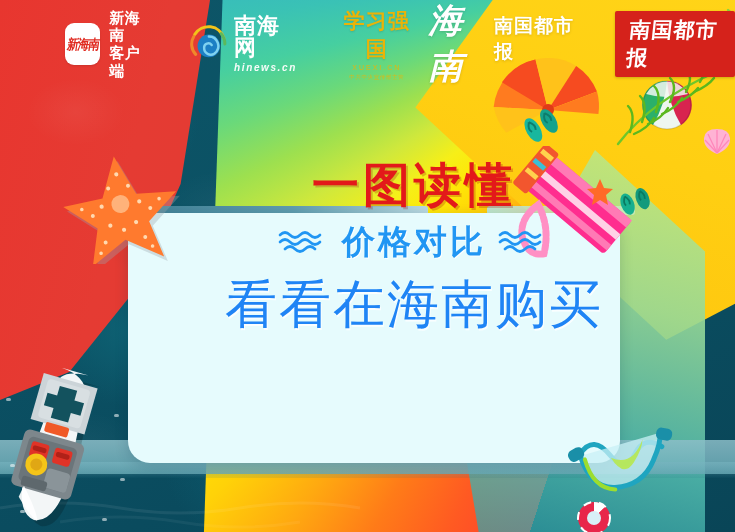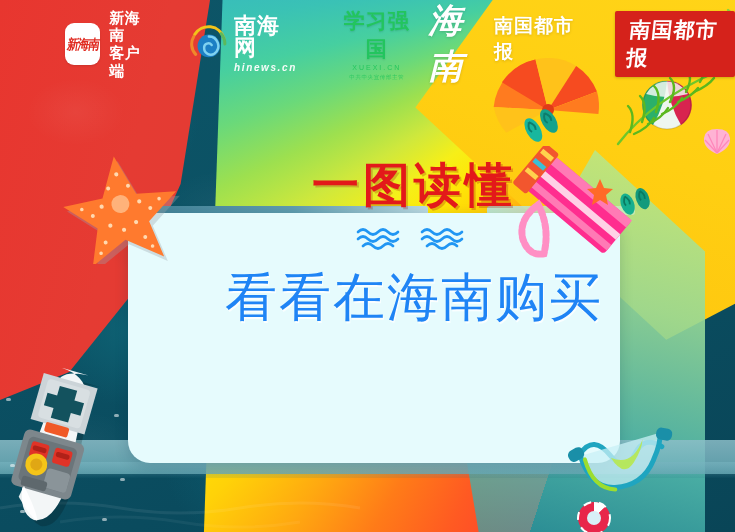--- a/index.html
+++ b/index.html
@@ -117,21 +117,21 @@
 
   .logo-hinews { display: flex; align-items: center; margin-left: 42px; }
   .hinews-swirl { width: 40px; height: 40px; position: relative; }
   .hinews-text { margin-left: 6px; color: #fff; }
   .hinews-cn { font-size: 22px; font-weight: 700; letter-spacing: 1px; line-height: 1; }
   .hinews-en {
     font-size: 10px; letter-spacing: 1.6px; margin-top: 3px;
     font-style: italic; font-weight: 700; opacity: .95;
   }
 
-  .logo-xuexi { margin-left: 40px; text-align: center; color: #22c55e; }
+  .logo-xuexi { margin-left: 40px; text-align: center; color: #eab308; }
   .xuexi-cn {
     font-size: 21px; font-weight: 700; letter-spacing: 1px;
     font-family: "Liberation Serif","DejaVu Serif",serif;
     text-shadow: 0 1px 2px rgba(0,0,0,.12);
   }
   .xuexi-en { font-size: 7px; letter-spacing: 2px; margin-top: 1px; opacity: .95; }
   .xuexi-sub { font-size: 5.5px; letter-spacing: .6px; margin-top: 3px; opacity: .8; }
 
   .logo-hnplat {
     margin-left: 14px; color: #fff; font-size: 22px; font-weight: 700;
@@ -285,20 +285,21 @@
 
   <div class="title-wrap">
     <div class="t-yitu nodrag">一图读懂</div>
 
     <div class="t-compare-row">
       <svg class="wave" viewBox="0 0 52 26">
         <path d="M2 7 q5 -5 10 0 t10 0 t10 0 t10 0" stroke="#2196f3" stroke-width="2.6" fill="none" stroke-linecap="round"></path>
         <path d="M2 14 q5 -5 10 0 t10 0 t10 0 t10 0" stroke="#2196f3" stroke-width="2.6" fill="none" stroke-linecap="round"></path>
         <path d="M7 21 q5 -5 10 0 t10 0 t10 0" stroke="#2196f3" stroke-width="2.6" fill="none" stroke-linecap="round"></path>
       </svg>
+      <div class="t-compare nodrag">价格对比</div>
       <svg class="wave" viewBox="0 0 52 26">
         <path d="M2 7 q5 -5 10 0 t10 0 t10 0 t10 0" stroke="#2196f3" stroke-width="2.6" fill="none" stroke-linecap="round"></path>
         <path d="M2 14 q5 -5 10 0 t10 0 t10 0 t10 0" stroke="#2196f3" stroke-width="2.6" fill="none" stroke-linecap="round"></path>
         <path d="M7 21 q5 -5 10 0 t10 0 t10 0" stroke="#2196f3" stroke-width="2.6" fill="none" stroke-linecap="round"></path>
       </svg>
     </div>
 
     <div class="t-main nodrag">看看在海南购买</div>
   </div>
 

